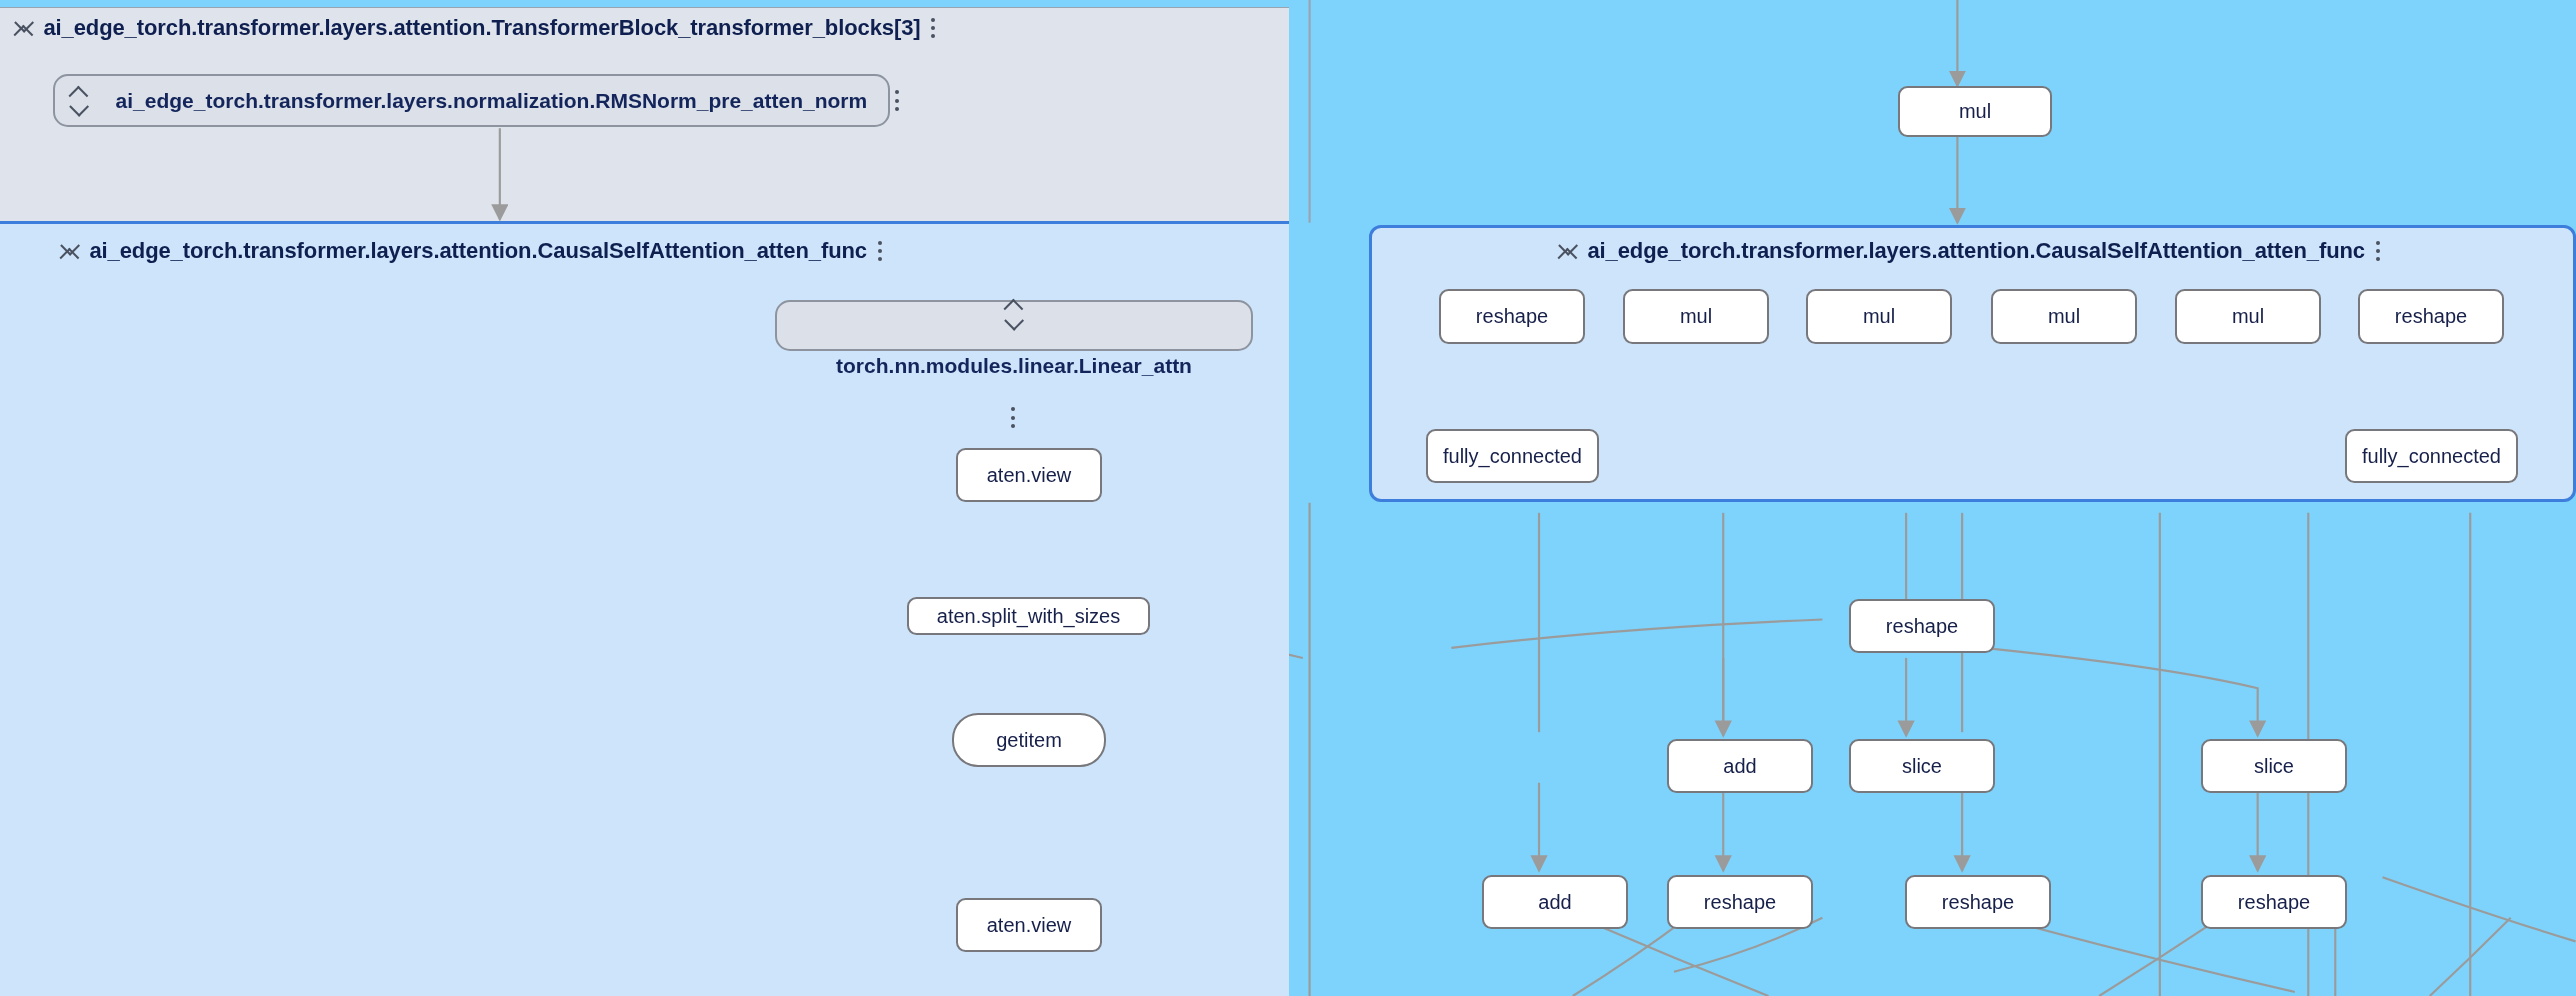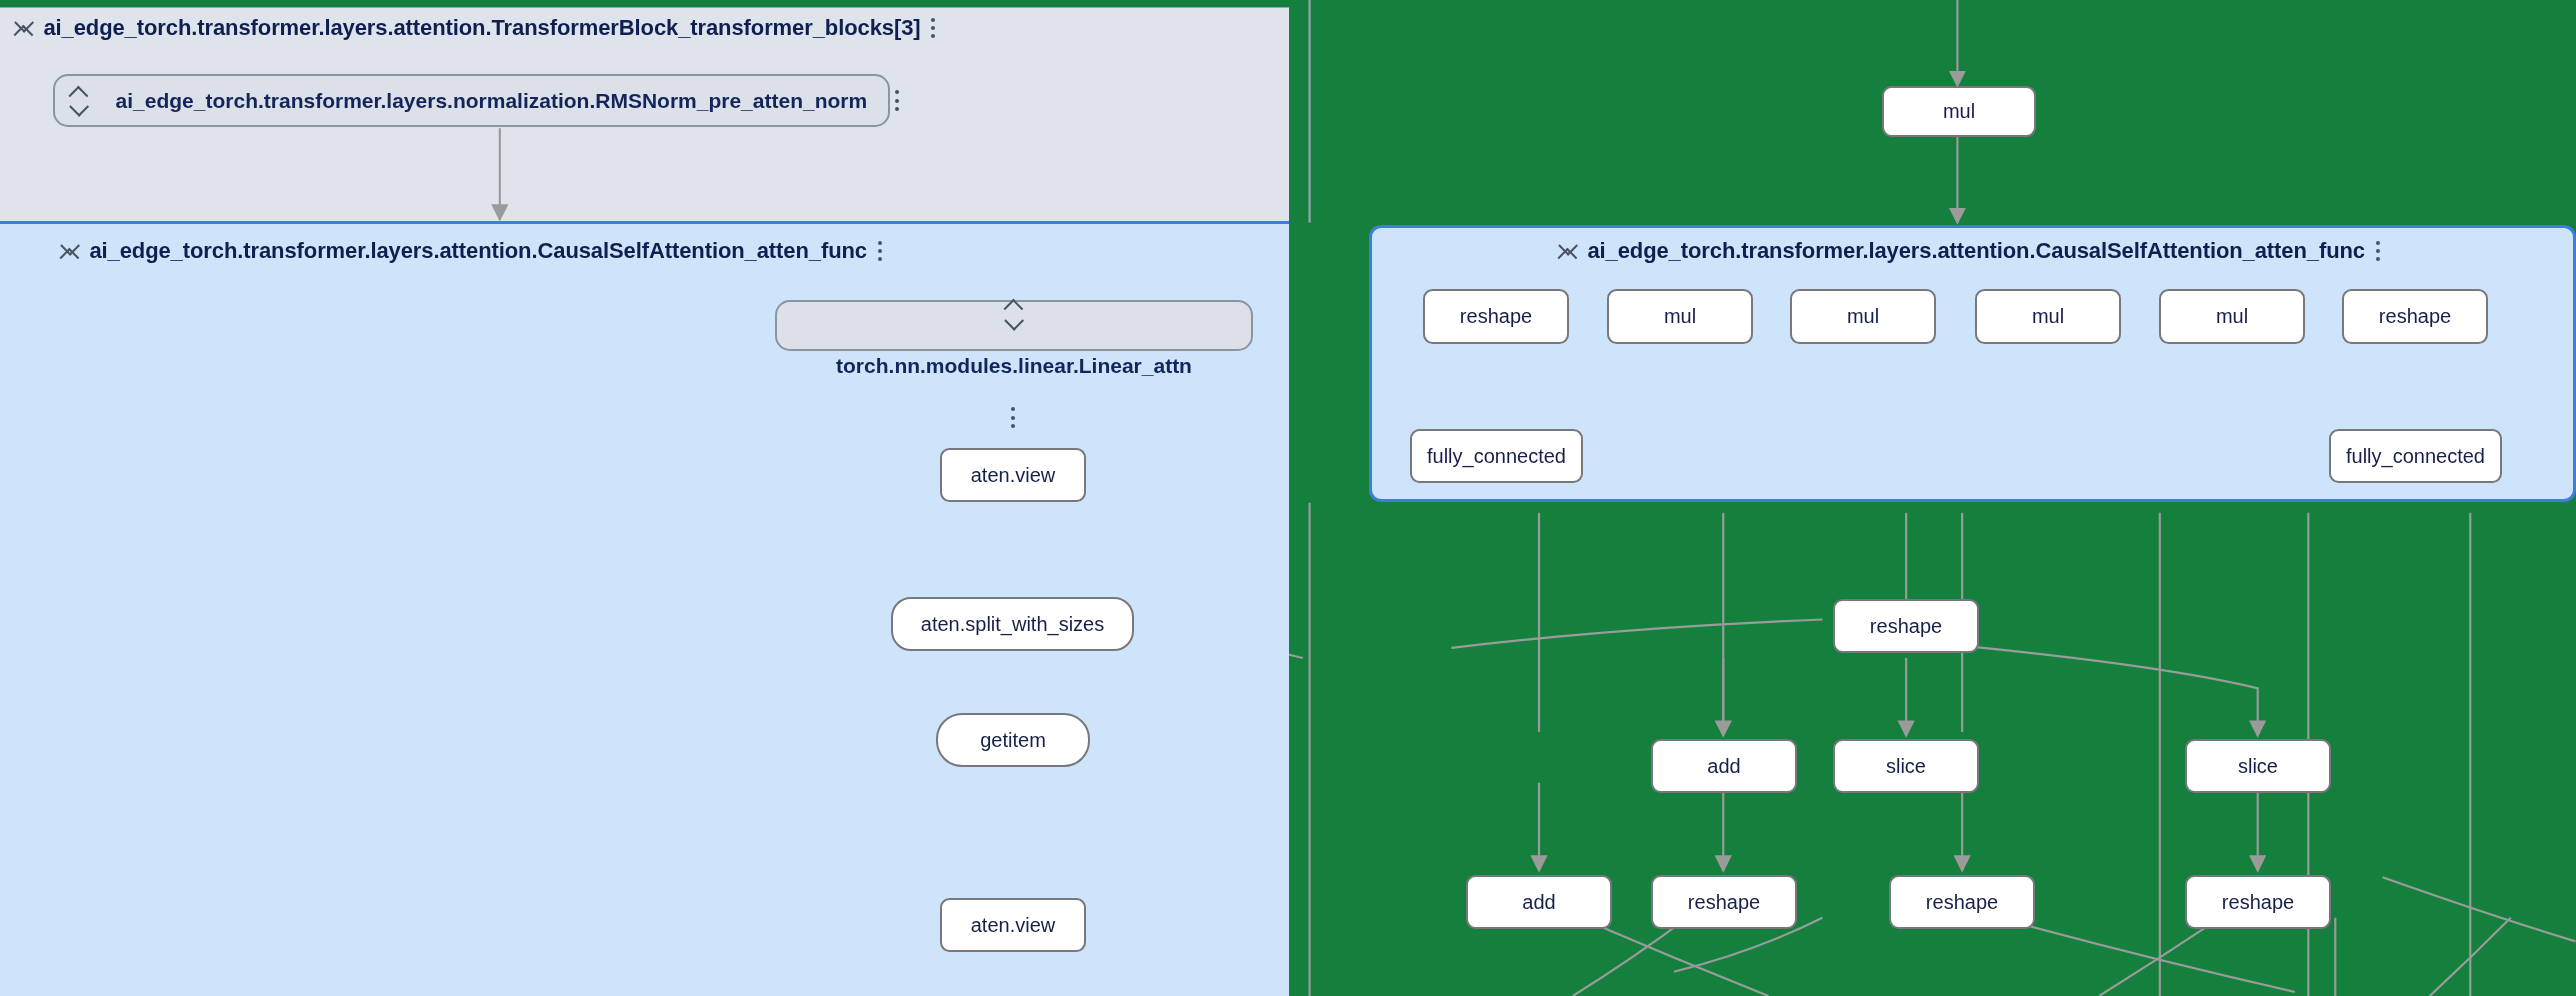--- a/index.html
+++ b/index.html
@@ -6,21 +6,21 @@
     margin: 0;
     padding: 0;
     background: #dfe4ec;
     font-family: "Liberation Sans", sans-serif;
   }
   #stage {
     position: relative;
     width: 2576px;
     height: 996px;
     overflow: hidden;
-    background: #15803d;
+    background: #7dd3fc;
   }
 
   
   #edges {
     position: absolute;
     left: 0; top: 0;
     width: 2576px;
     height: 996px;
     pointer-events: none;
     z-index: 1;
@@ -134,20 +134,21 @@
     box-sizing: border-box;
     display: flex;
     align-items: center;
     justify-content: center;
     background: #ffffff;
     border: 2px solid #77777c;
     border-radius: 9.5px;
     z-index: 4;
     white-space: nowrap;
     cursor: pointer;
+    margin-left: 16px;
   }
   .op-label {
     font-size: 20px;
     color: #17204a;
   }
 </style>
 </head>
 <body>
 
 <div id="stage">
@@ -267,21 +268,21 @@
         <i></i>
         <i></i>
         <i></i>
       </span>
   </div>
 
   <div class="op" style="left:940px; top:448px; width:146px; height:54px;">
     <span class="op-label">aten.view</span>
   </div>
 
-  <div class="op" style="left:891px; top:597px; width:243px; height:54px;border-radius:20px;">
+  <div class="op" style="left:891px; top:597px; width:243px; height:38px;">
     <span class="op-label">aten.split_with_sizes</span>
   </div>
 
   <div class="op" style="left:936px; top:713px; width:154px; height:54px;border-radius:26px;">
     <span class="op-label">getitem</span>
   </div>
 
   <div class="op" style="left:940px; top:898px; width:146px; height:54px;">
     <span class="op-label">aten.view</span>
   </div>

